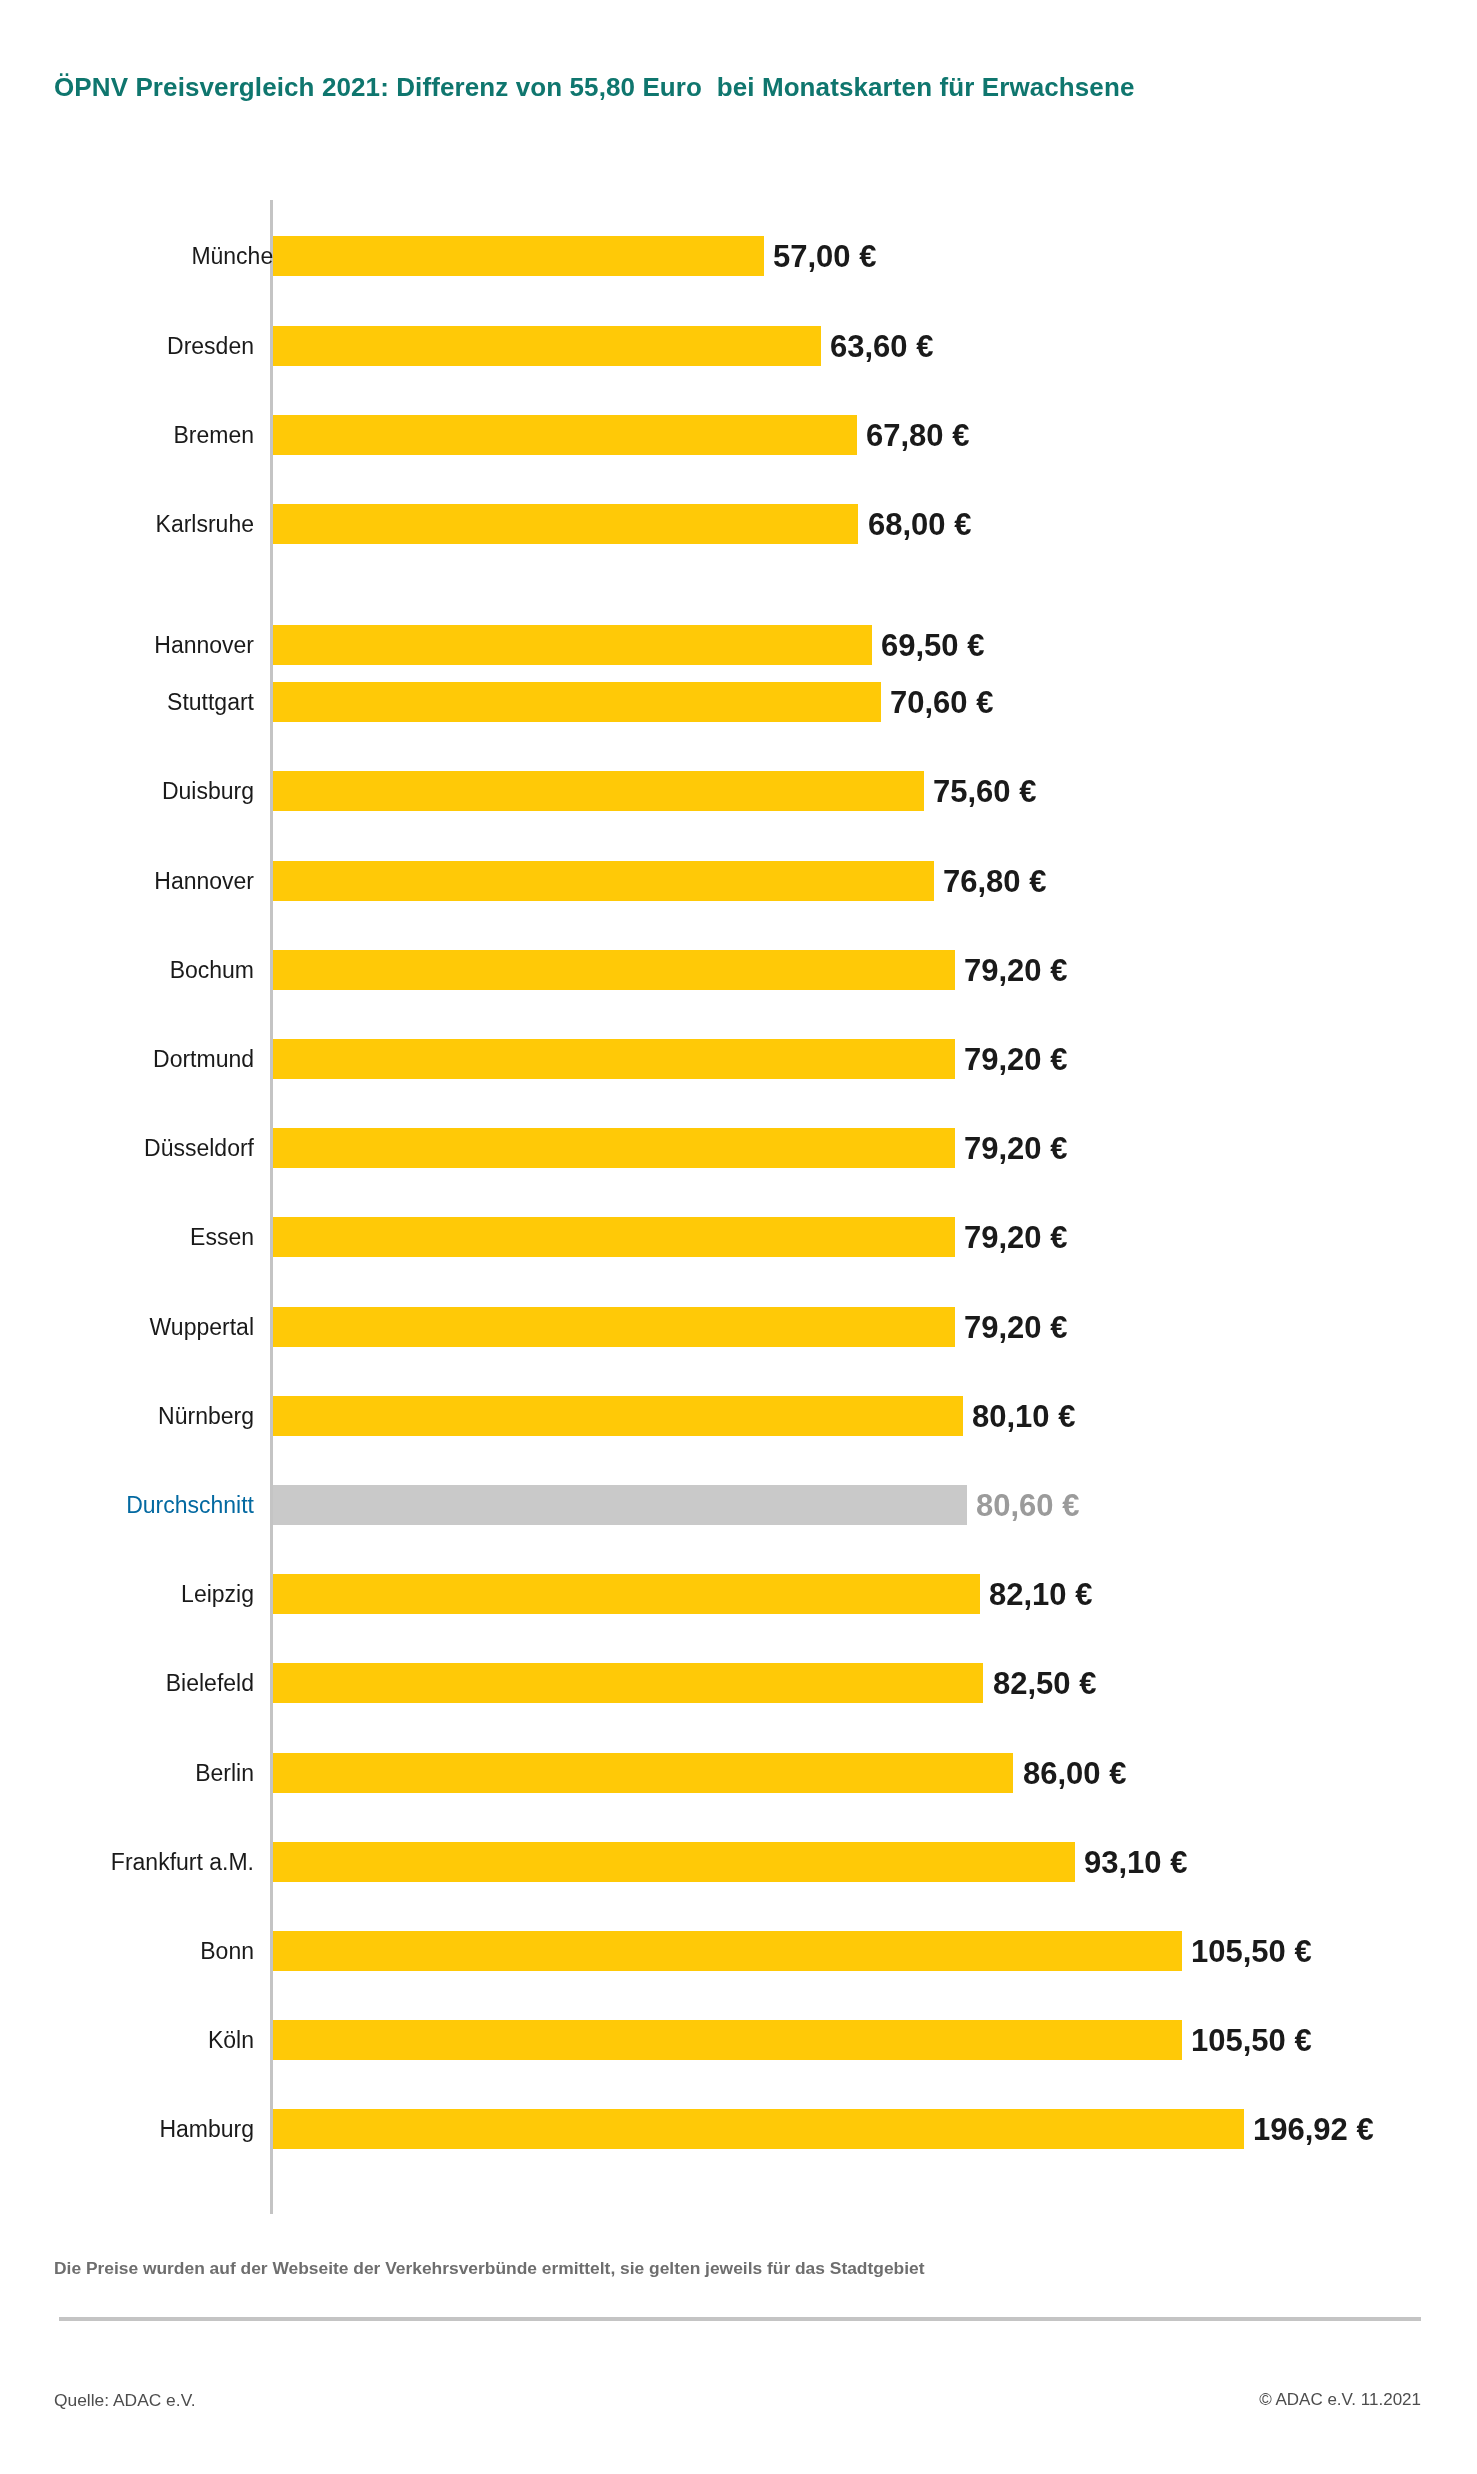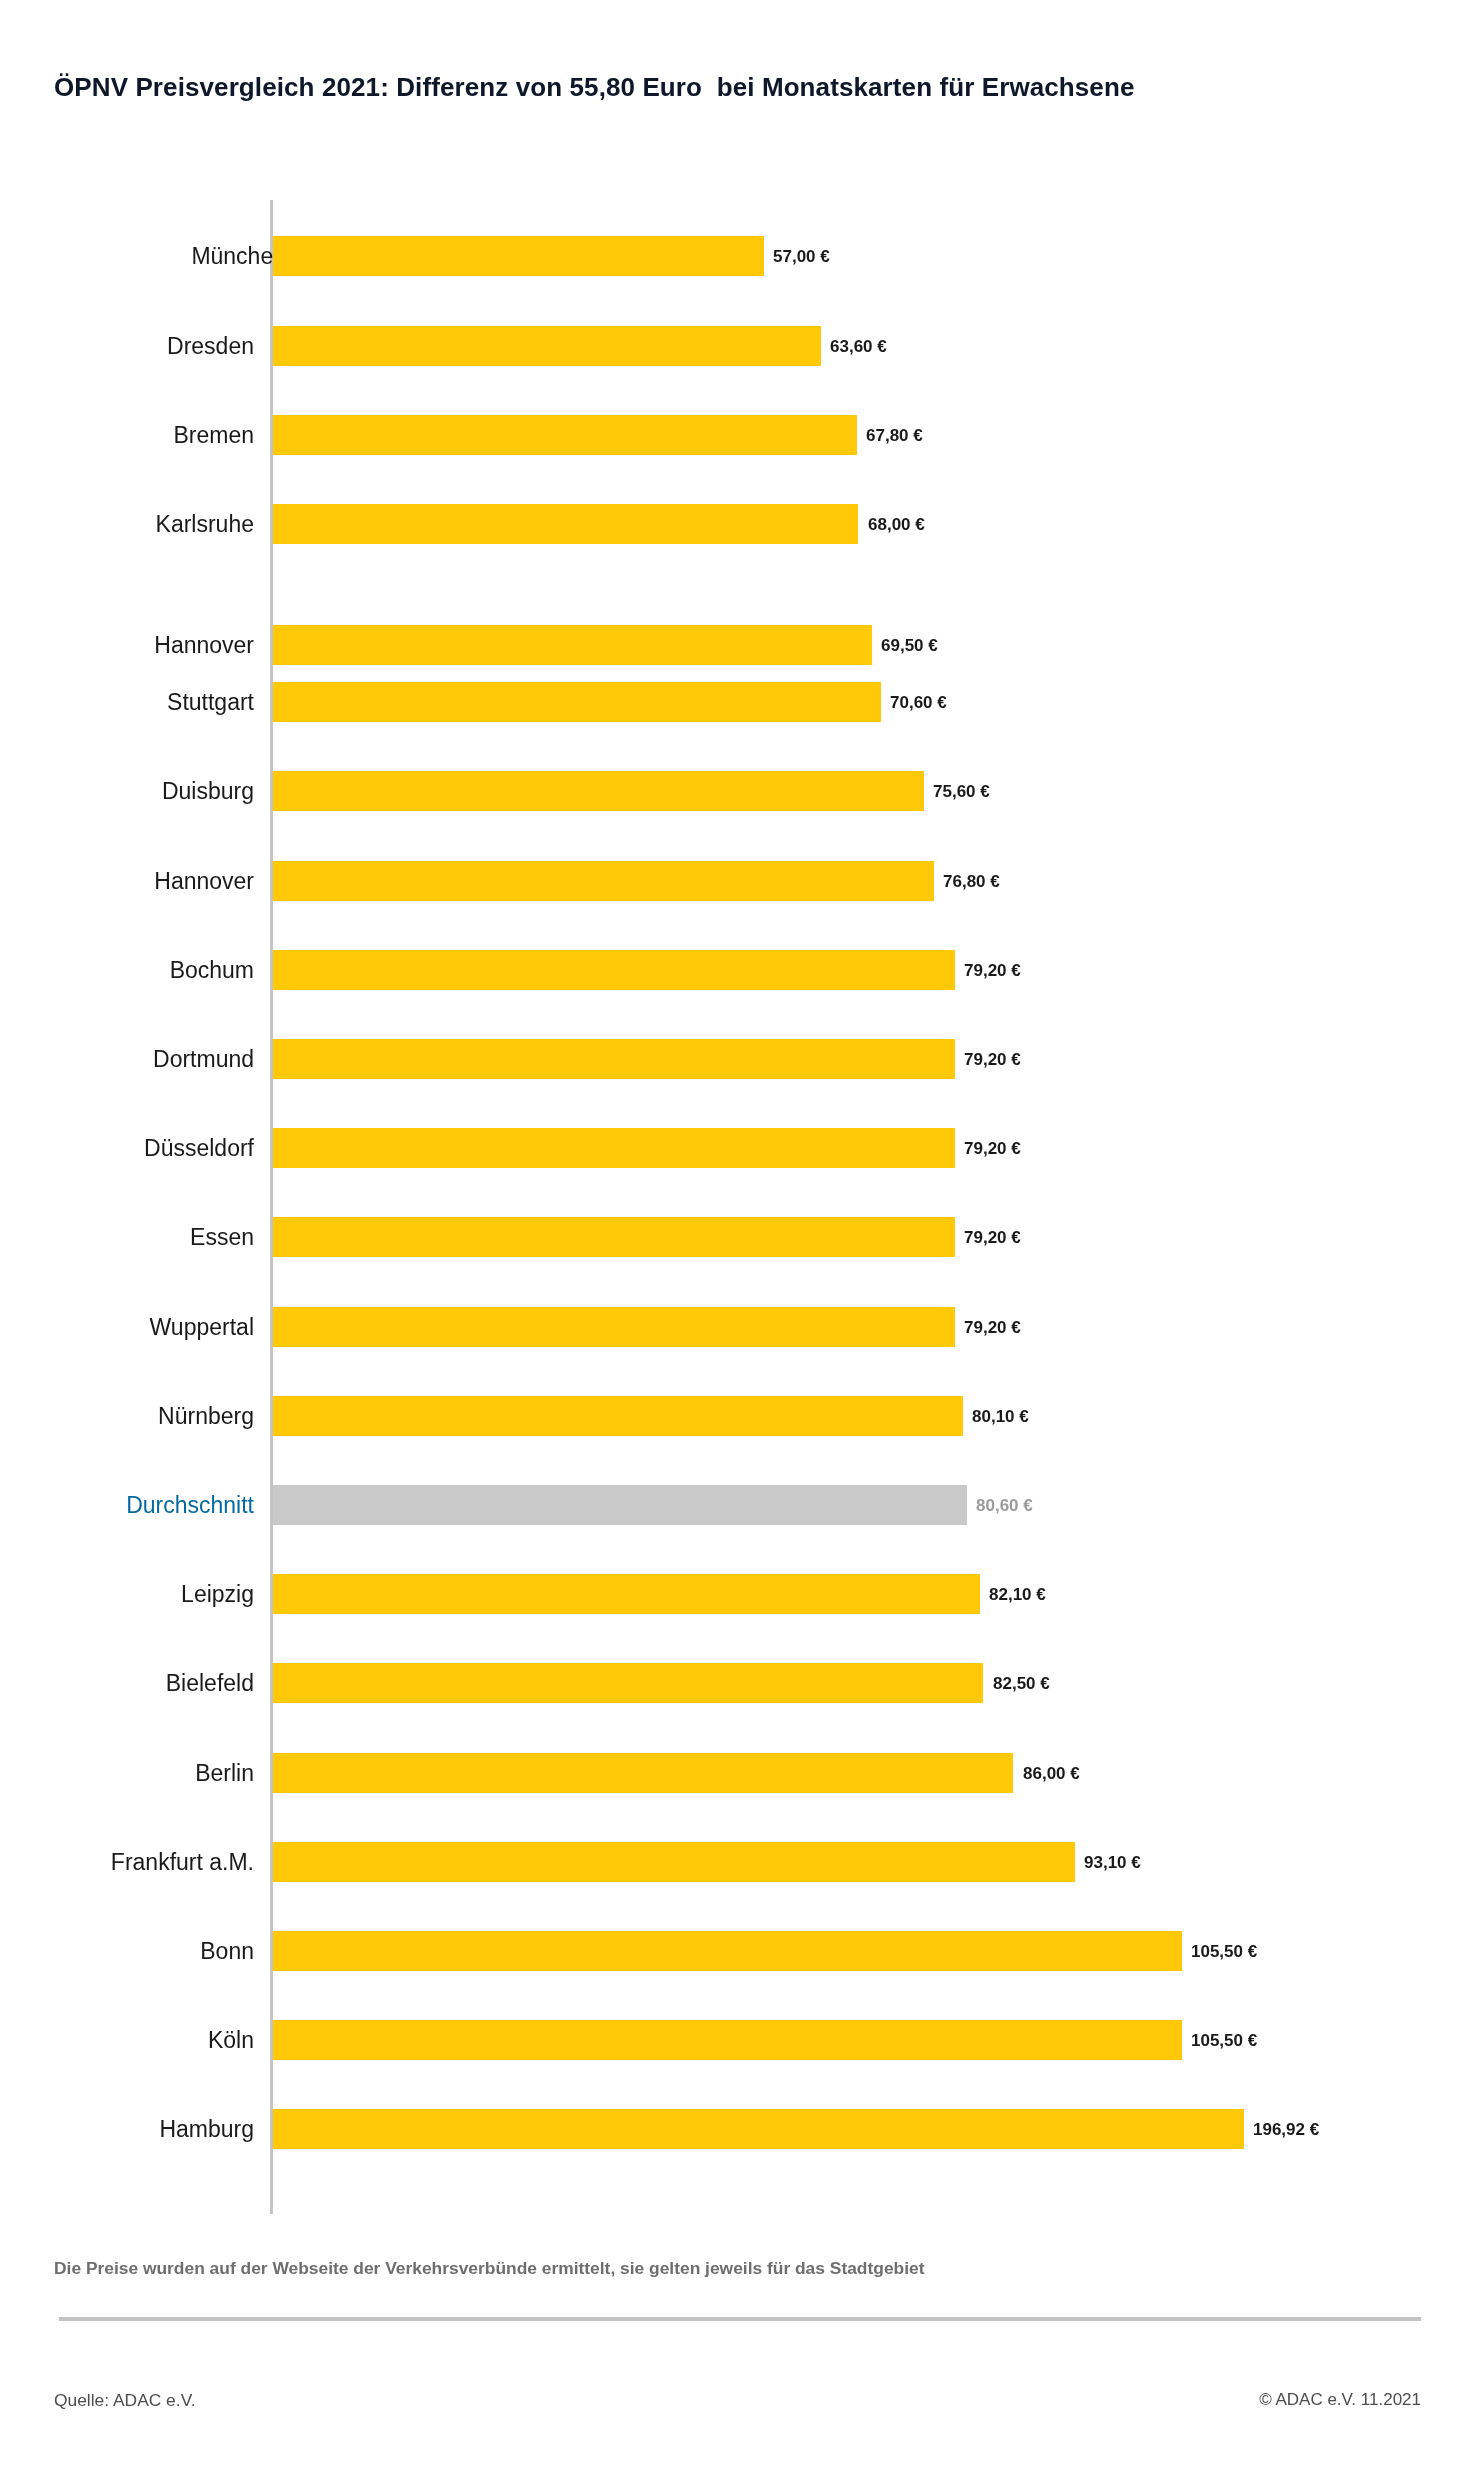--- a/index.html
+++ b/index.html
@@ -15,21 +15,21 @@
     overflow: hidden;
   }
 
   
   #chart-title {
     position: absolute;
     left: 54px;
     top: 72px;
     font-size: 26px;
     font-weight: bold;
-    color: #0f172a;
+    color: #0f766e;
     letter-spacing: 0.1px;
     white-space: pre;
   }
 
   
   #plot-area {
     position: absolute;
     left: 0;
     top: 0;
     width: 1478px;
@@ -69,21 +69,21 @@
     left: 273px;
     top: 0;
     height: 40px;
     background: #ffc907;
   }
 
   .bar-value {
     position: absolute;
     top: 50%;
     transform: translateY(-50%);
-    font-size: 17px;
+    font-size: 31px;
     font-weight: bold;
     color: #1a1a1a;
     white-space: nowrap;
     line-height: 1;
   }
 
   
   .bar-row.avg .cat-label { color: #0369a1; }
   .bar-row.avg .bar { background: #c9c9c9; }
   .bar-row.avg .bar-value { color: #9b9b9b; }

